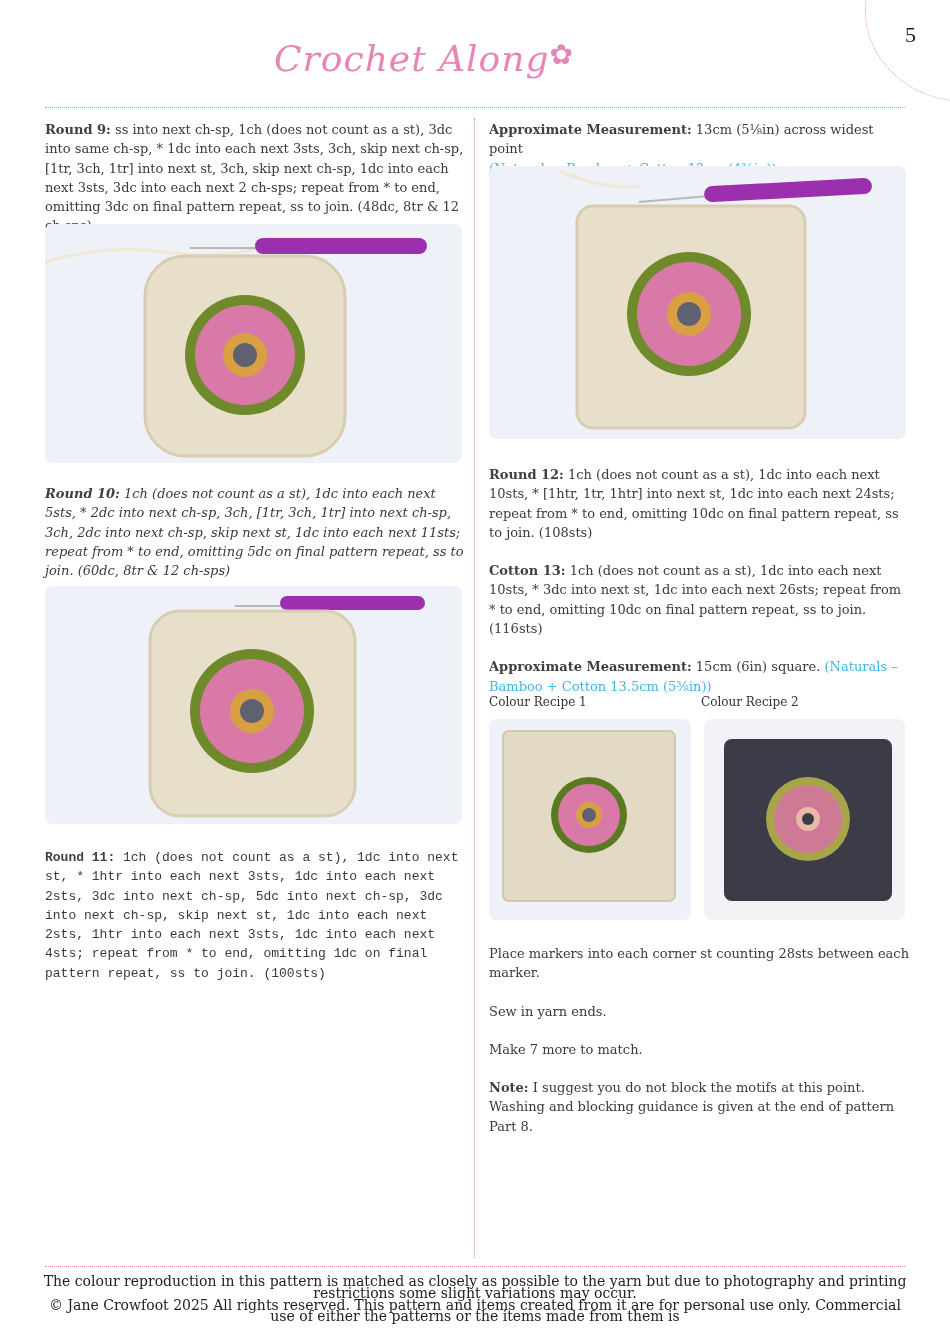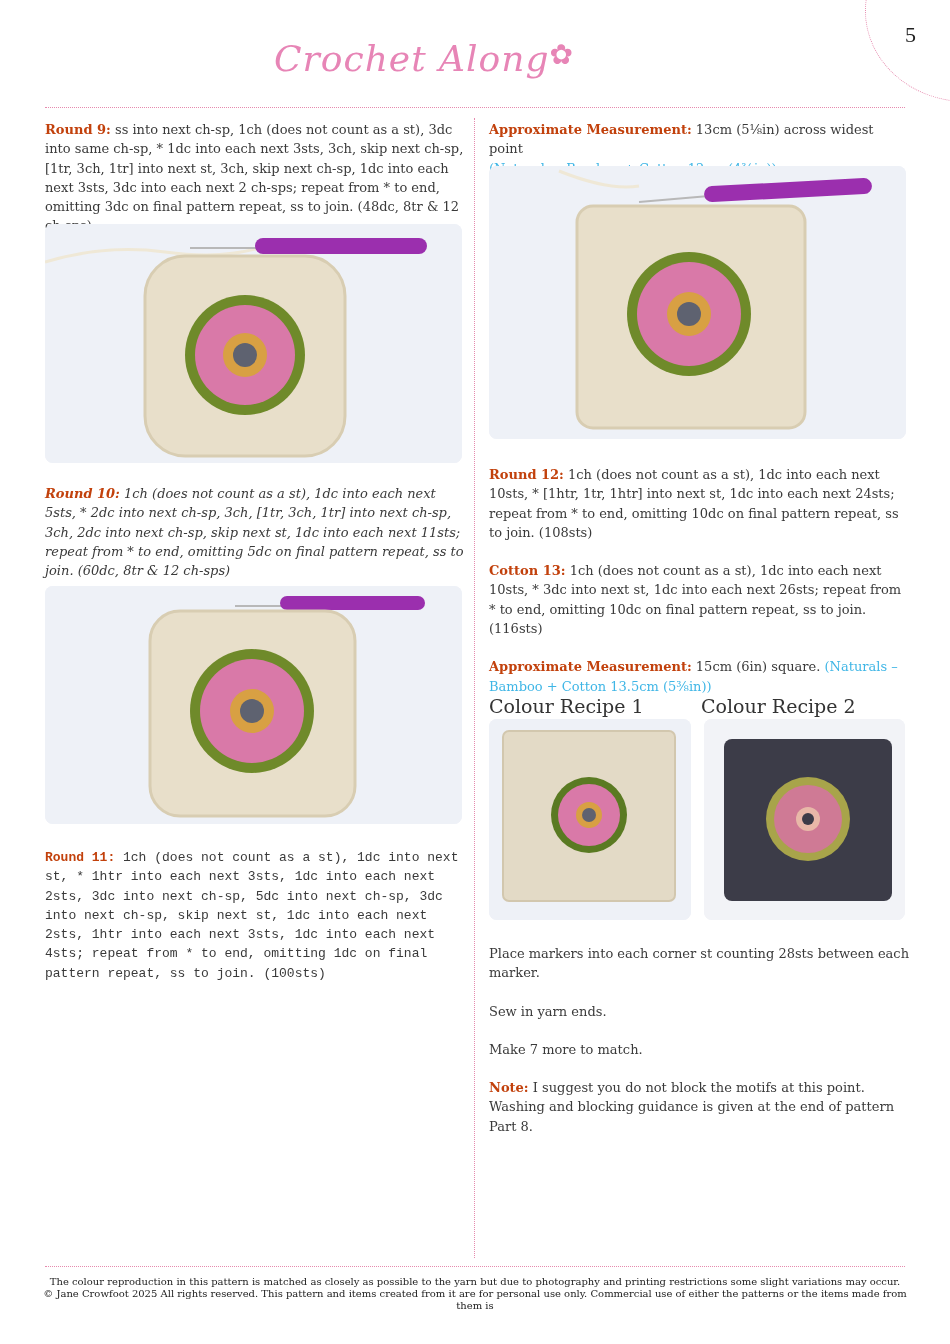--- a/index.html
+++ b/index.html
@@ -10,27 +10,27 @@
   .corner-arc { position:absolute; left:865px; top:-80px; width:200px; height:180px;
                 border:1px dotted #e68aae; border-radius:50%; }
   .title { position:absolute; left:0; width:848px; top:38px; text-align:center;
            font-family:"DejaVu Serif", serif; font-style:italic; font-size:36px;
            color:#e785b6; letter-spacing:1px; }
   .title .flower { font-style:normal; font-size:28px; vertical-align:top; }
   .hr-dotted { position:absolute; left:45px; width:860px; border-top:1px dotted #e68aae; }
   .vr-dotted { position:absolute; left:474px; top:118px; height:1140px; border-left:1px dotted #e68aae; }
   .col { position:absolute; font-size:13px; line-height:19.3px; }
   .col p { margin:0 0 19px 0; }
-  .col b { color:#c2410c;margin-top:48px; }
+  .col b { color:#404040;margin-top:48px; }
   .blue { color:#3fb6e6; }
   .photo { position:absolute; border-radius:8px; overflow:hidden; background:#eef1f7; }
   .photo svg { display:block; width:100%; height:100%; }
-  .recipe-label { position:absolute; font-size:19px; color:#333; }
+  .recipe-label { position:absolute; font-size:12px; color:#333; }
   .footer { position:absolute; left:40px; width:870px; top:1276px; text-align:center;
-            font-size:10px; line-height:11.8px; color:#222; }
+            font-size:14px; line-height:11.8px; color:#222; }
 </style>
 </head>
 <body>
 
 <div class="corner-arc"></div>
 <div class="page-number">5</div>
 <div class="title">
   <span>Crochet Along</span><span class="flower">✿</span>
 </div>
 <div class="hr-dotted" style="top:107px"></div>

